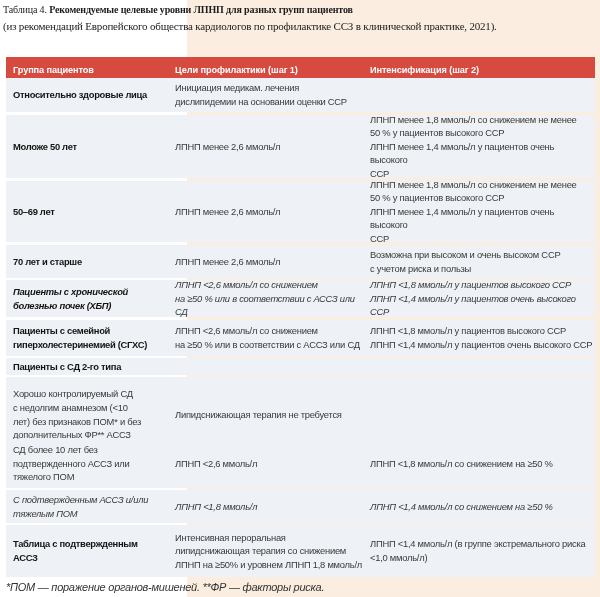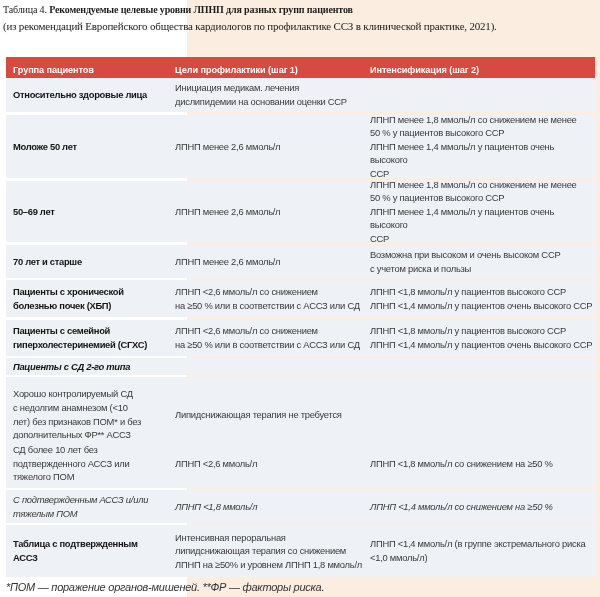--- a/index.html
+++ b/index.html
@@ -68,40 +68,40 @@
 ССР</div>
   </div>
 
   <div class="row" style="top:188px;height:33px;">
     <div class="cell c1 bold">70 лет и старше</div>
     <div class="cell c2">ЛПНП менее 2,6 ммоль/л</div>
     <div class="cell c3">Возможна при высоком и очень высоком ССР
 с учетом риска и пользы</div>
   </div>
 
-  <div class="row" style="top:223px;height:37px;">
+  <div class="row" style="top:223px;height:37px;font-style:italic;">
     <div class="cell c1 bold">Пациенты с хронической
 болезнью почек (ХБП)</div>
     <div class="cell c2">ЛПНП &lt;2,6 ммоль/л со снижением
 на ≥50 % или в соответствии с АССЗ или СД</div>
     <div class="cell c3">ЛПНП &lt;1,8 ммоль/л у пациентов высокого ССР
 ЛПНП &lt;1,4 ммоль/л у пациентов очень высокого ССР</div>
   </div>
 
   <div class="row" style="top:263px;height:36px;">
     <div class="cell c1 bold">Пациенты с семейной
 гиперхолестеринемией (СГХС)</div>
     <div class="cell c2">ЛПНП &lt;2,6 ммоль/л со снижением
 на ≥50 % или в соответствии с АССЗ или СД</div>
     <div class="cell c3">ЛПНП &lt;1,8 ммоль/л у пациентов высокого ССР
 ЛПНП &lt;1,4 ммоль/л у пациентов очень высокого ССР</div>
   </div>
 
   <div class="row" style="top:301px;height:17px;">
-    <div class="cell c1 bold" style="width:300px;font-style:italic;">Пациенты с СД 2-го типа</div>
+    <div class="cell c1 bold" style="width:300px;">Пациенты с СД 2-го типа</div>
   </div>
 
   <div class="row" style="top:320px;height:75px;">
     <div class="cell c1">Хорошо контролируемый СД
 с недолгим анамнезом (&lt;10
 лет) без признаков ПОМ* и без
 дополнительных ФР** АССЗ</div>
     <div class="cell c2">Липидснижающая терапия не требуется</div>
     <div class="cell c3"></div>
   </div>

